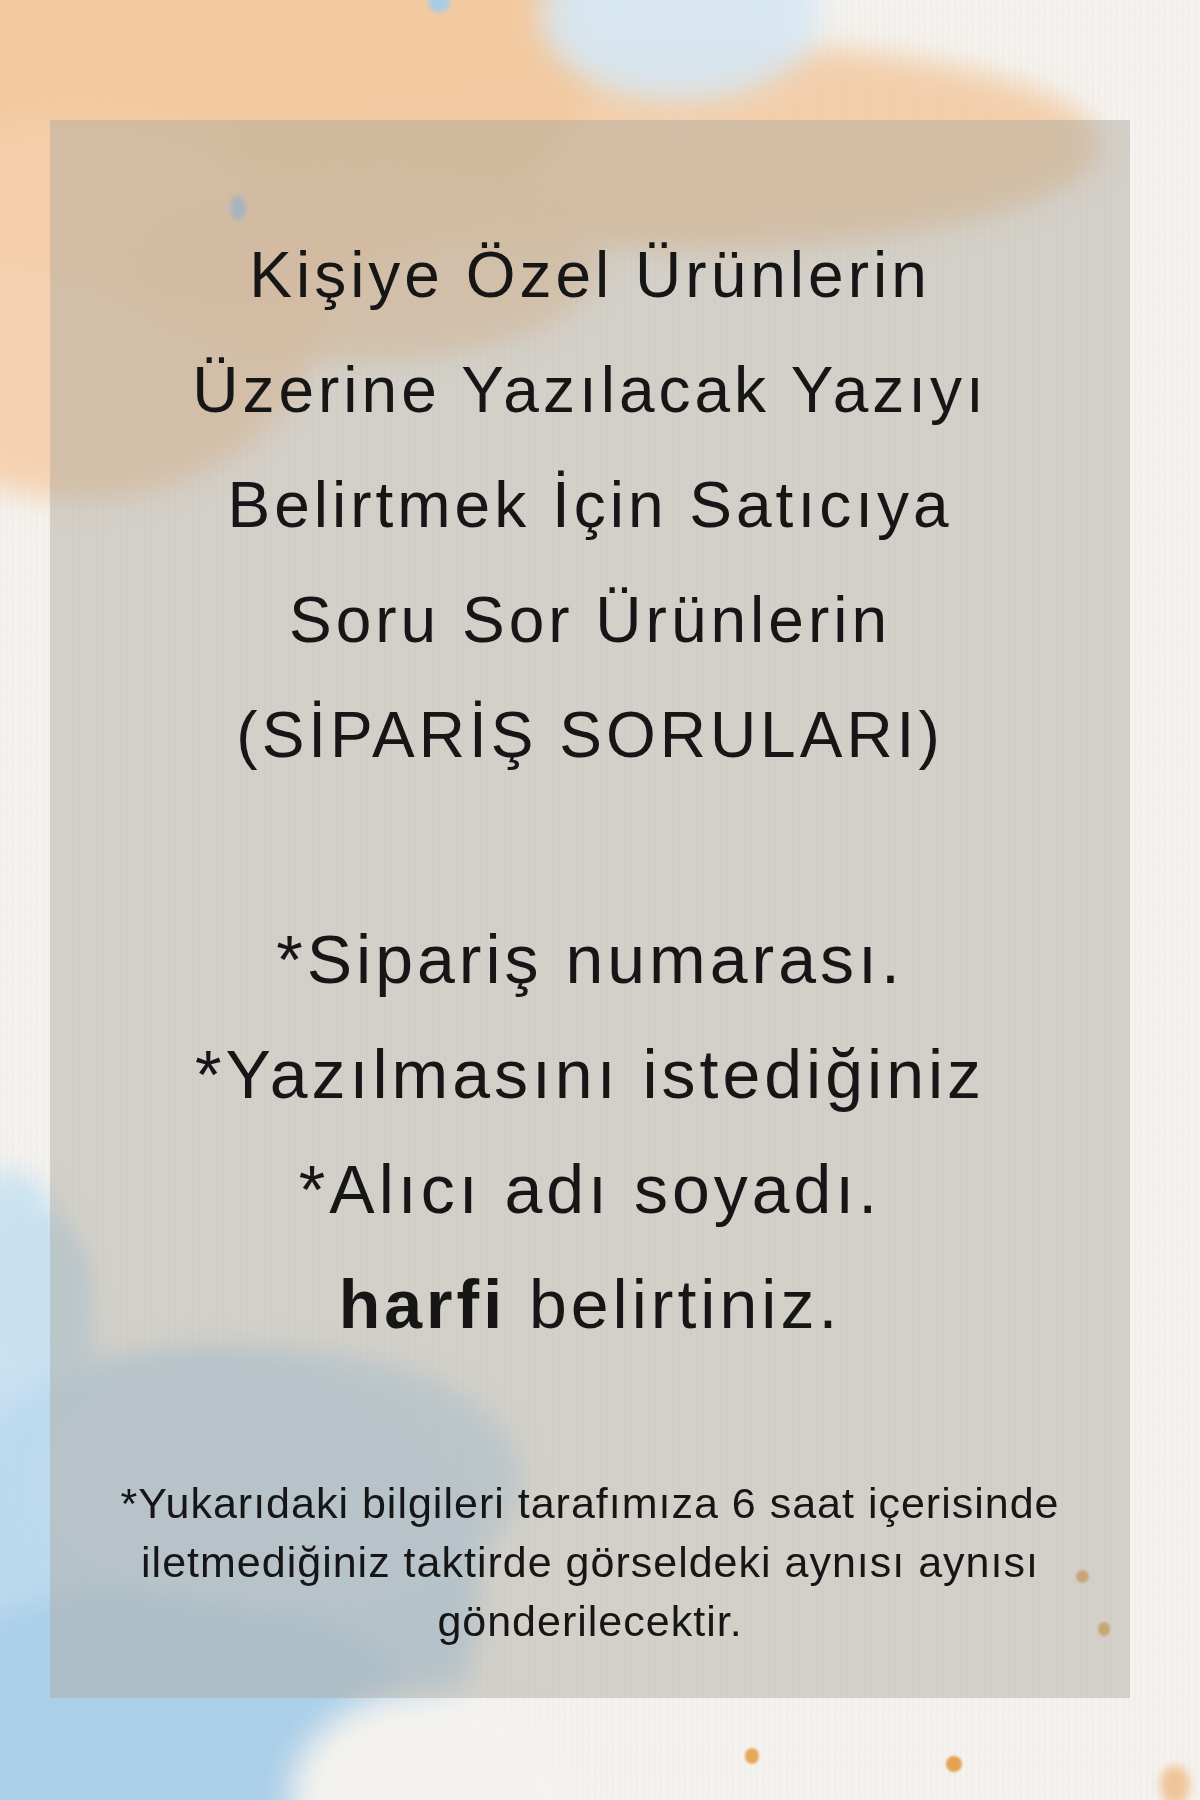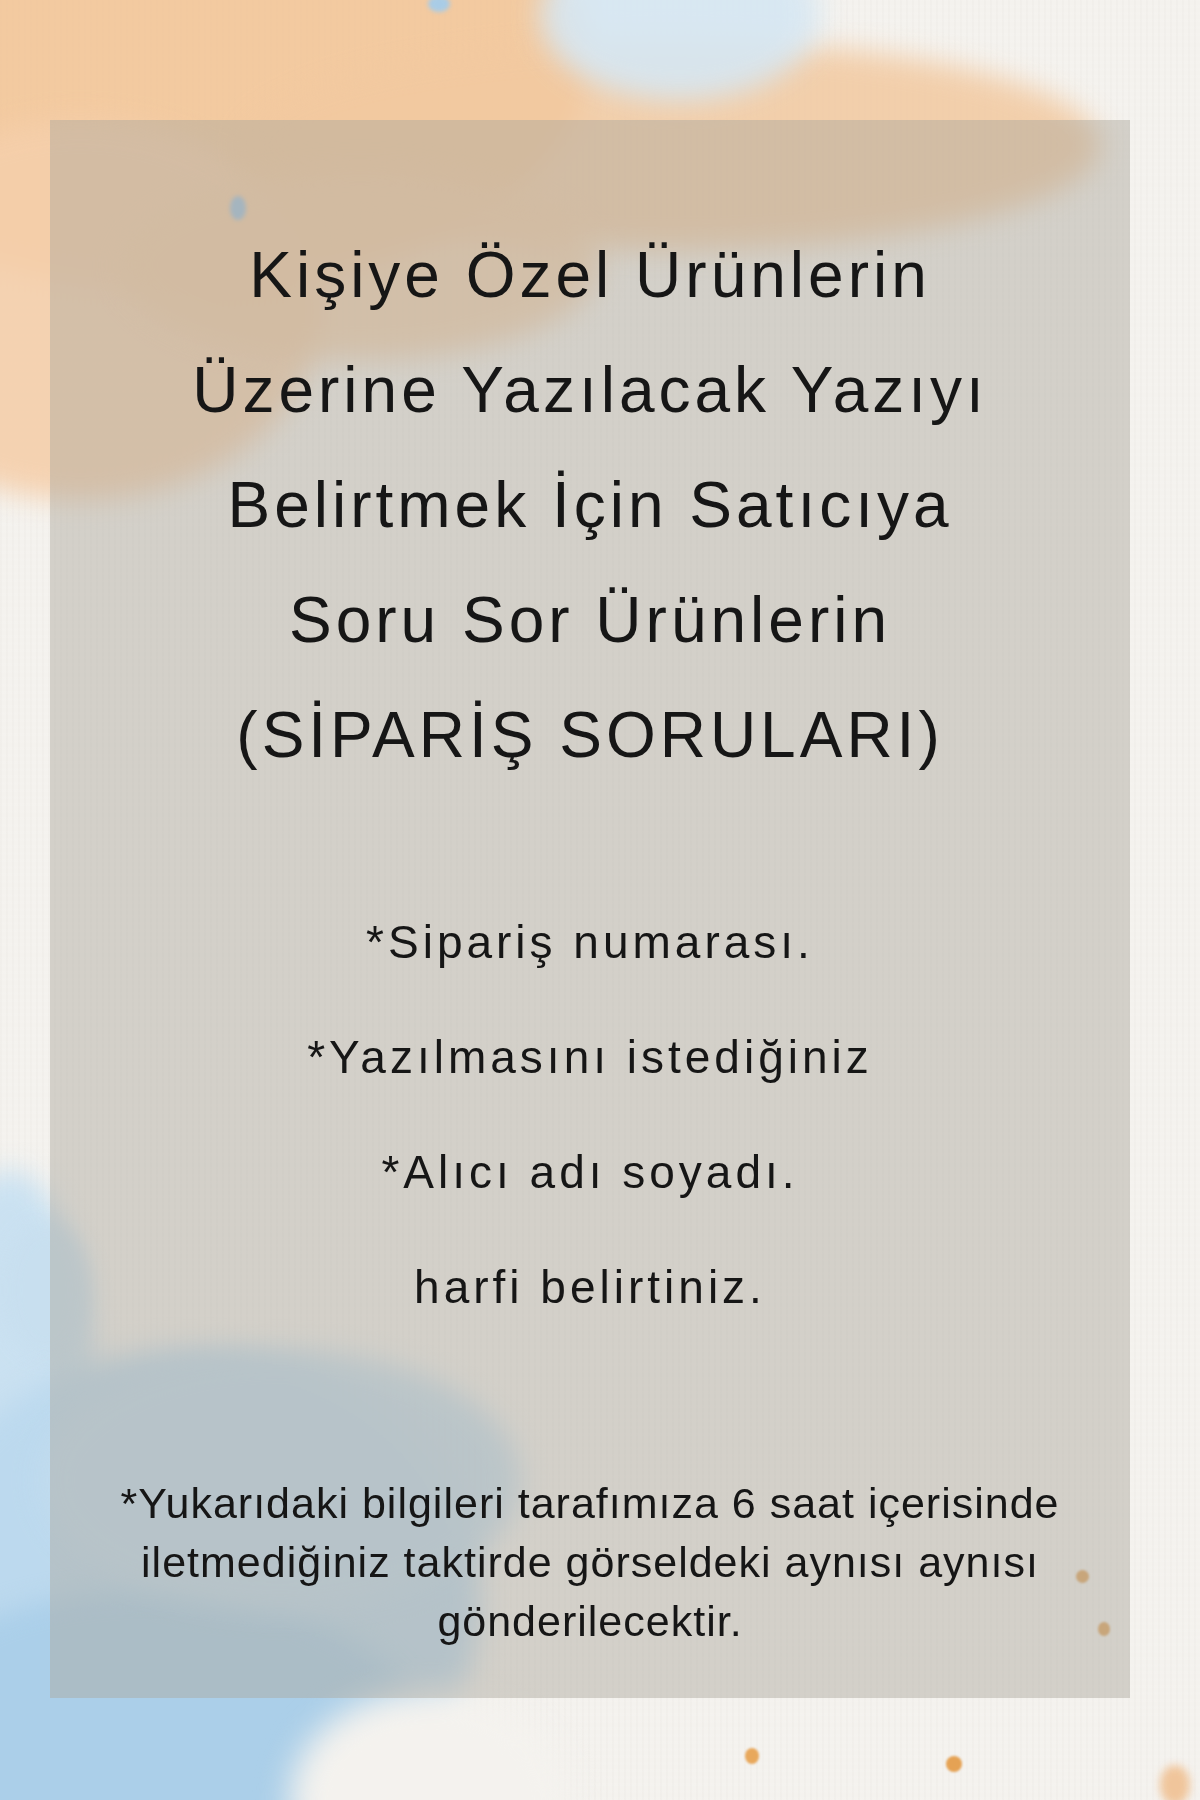--- a/index.html
+++ b/index.html
@@ -29,23 +29,23 @@
     background: rgba(172,167,158,0.46);
     margin-top: 11px;
   }
 
   .textblock {
     position: absolute; left: 0; width: 100%;
     text-align: center;
     color: #161616;
   }
   .heading  { top: 98px;   font-size: 64px; line-height: 115px; letter-spacing: 4px; }
-  .midblock { top: 765px;  font-size: 46px; line-height: 115px; letter-spacing: 4px; }
+  .midblock { top: 782px;  font-size: 68px; line-height: 115px; letter-spacing: 4px; }
   .footnote { top: 1354px; font-size: 43px; line-height: 59px;  letter-spacing: 1px; }
-  .bold { font-weight: normal; }
+  .bold { font-weight: bold; }
 </style>
 </head>
 <body>
 
 <div class="stain" style="left:-230px; top:-180px; width:820px; height:470px; background:#f3c89c; filter:blur(12px); opacity:.95;"></div>
 <div class="stain" style="left:-160px; top:120px; width:480px; height:380px; background:#f5cfab; filter:blur(14px); opacity:.9;"></div>
 <div class="stain" style="left:240px; top:40px; width:860px; height:210px; background:#f2c9a0; filter:blur(14px); opacity:.85;"></div>
 <div class="stain" style="left:120px; top:170px; width:480px; height:190px; background:#f2cca6; filter:blur(14px); opacity:.8;"></div>
 
 <div class="stain" style="left:540px; top:-70px; width:280px; height:170px; background:#d6e7f3; filter:blur(14px); opacity:.9;"></div>

